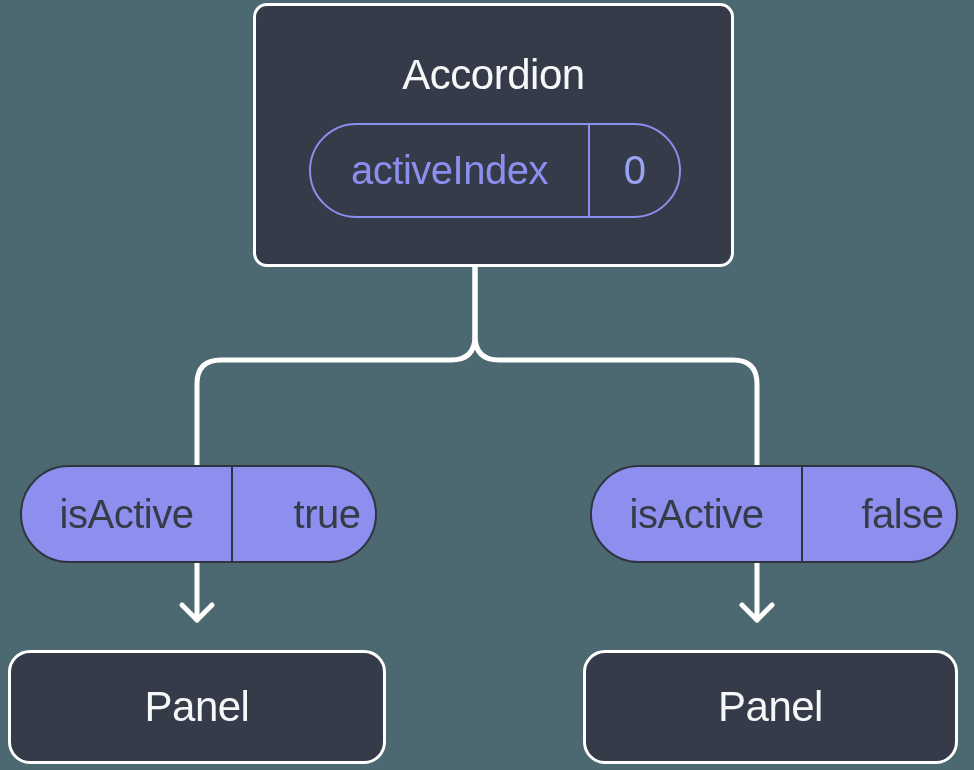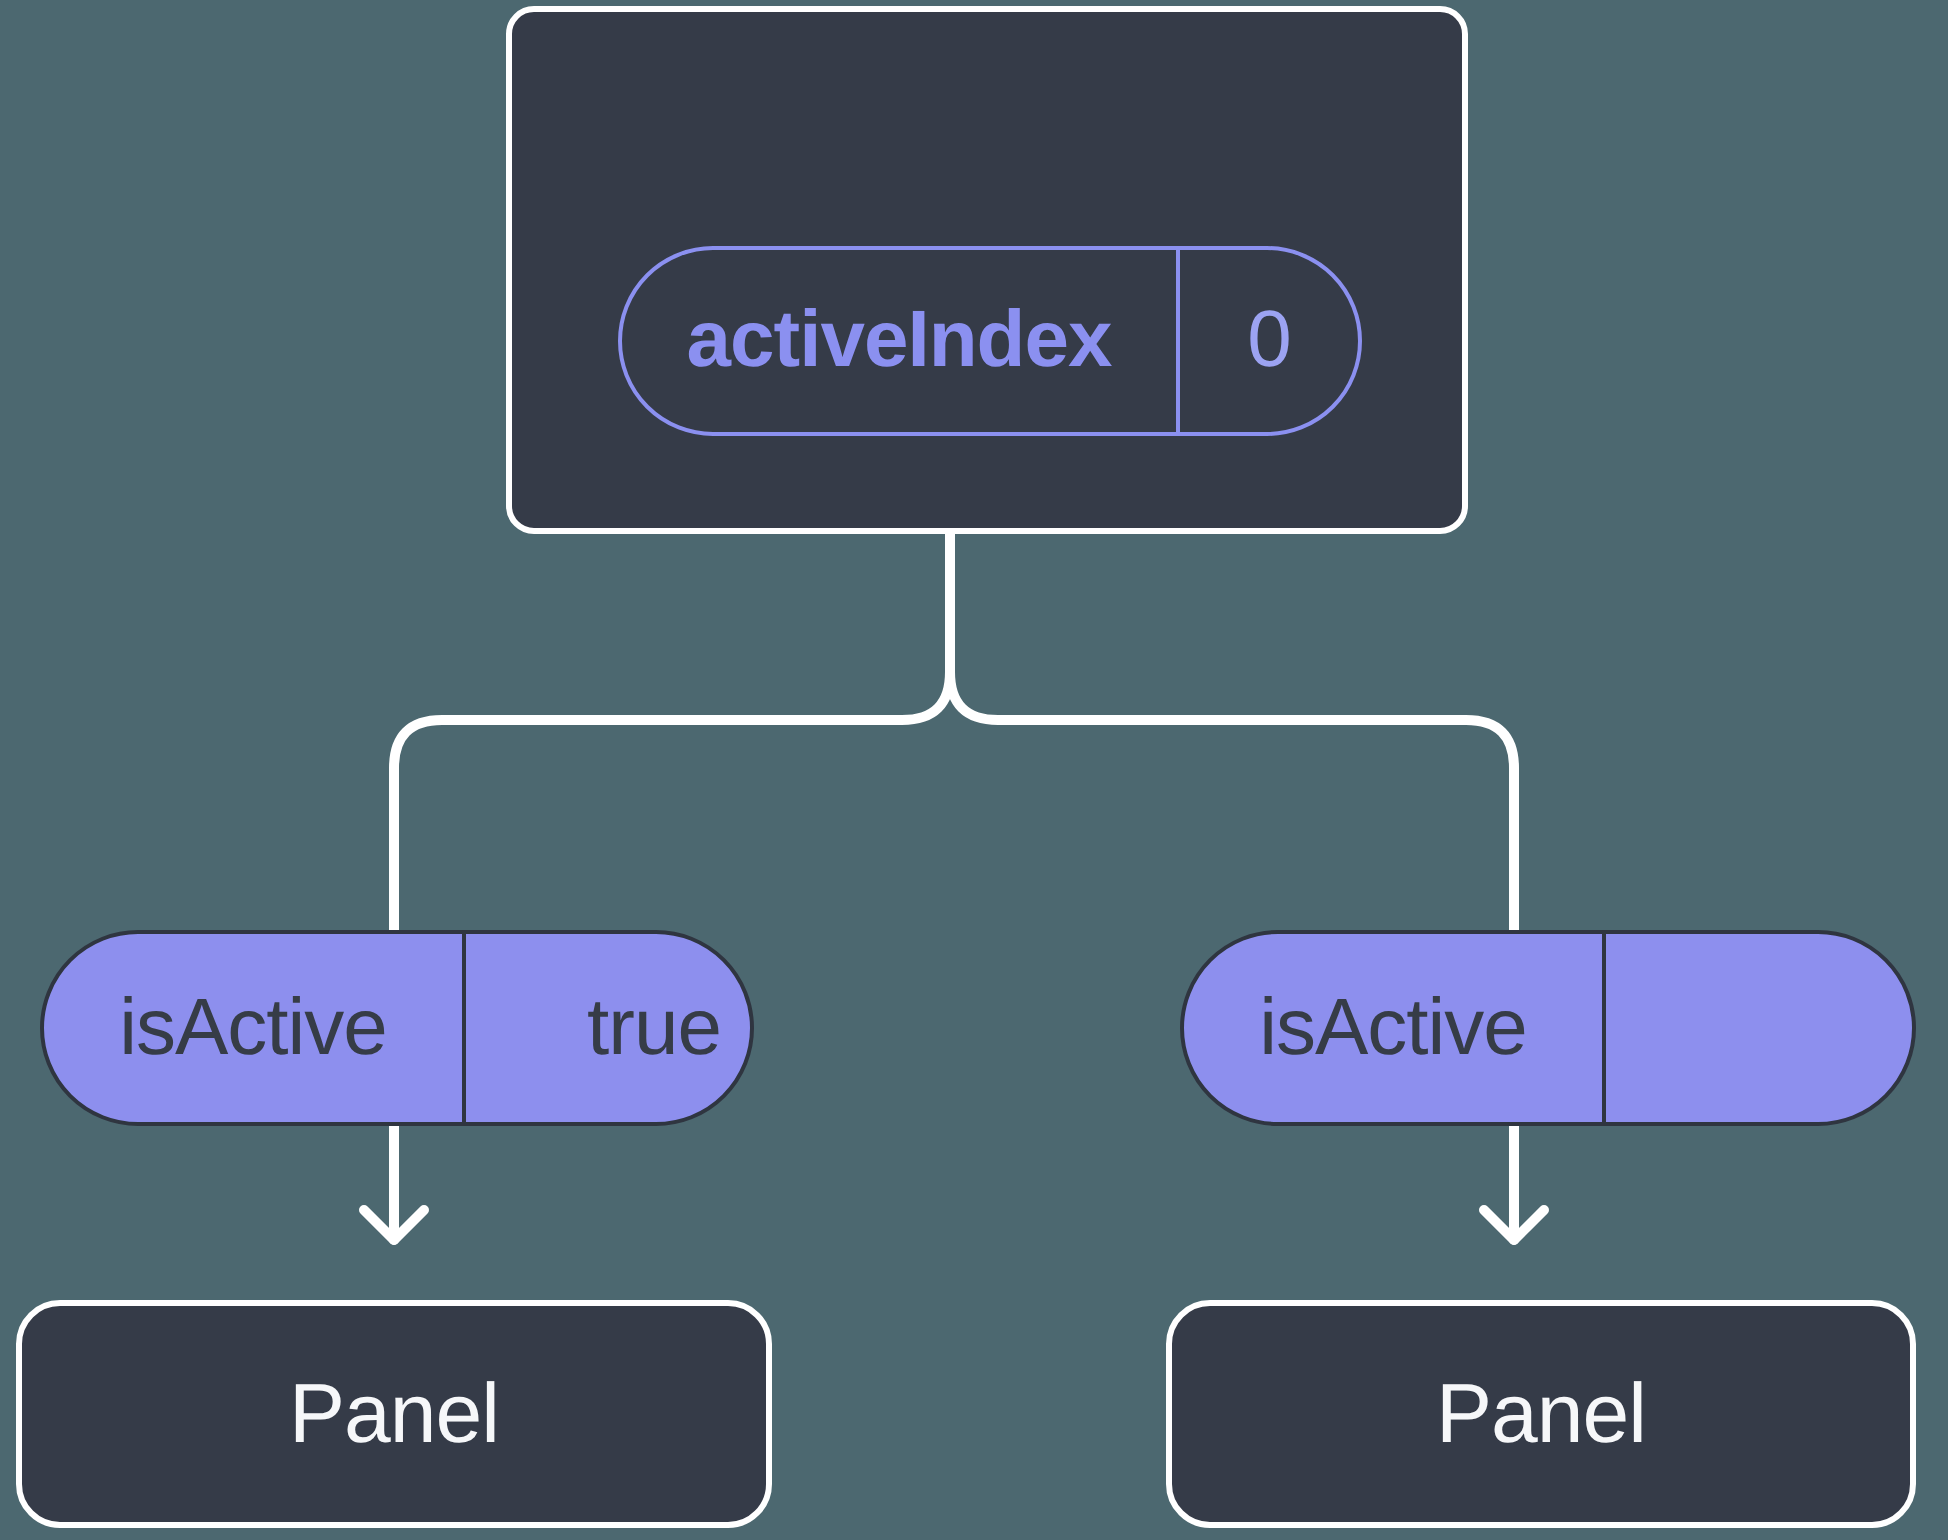--- a/index.html
+++ b/index.html
@@ -68,21 +68,20 @@
     font-size: 40px;
     letter-spacing: -0.5px;
   }
   .state-pill .pill-name {
     width: 277px;
     border-right: 2px solid var(--accent-purple, #8B90F0);
     display: flex;
     align-items: center;
     justify-content: center;
     color: var(--accent-purple, #8B90F0);
-    font-weight: bold;
   }
   .state-pill .pill-value {
     flex: 1;
     display: flex;
     align-items: center;
     justify-content: center;
     color: var(--accent-purple-light, #9CA3F2);
   }
   .prop-pill {
     position: absolute;
@@ -132,33 +131,35 @@
 <div class="canvas">
 
   <svg class="connectors" width="974" height="770" viewBox="0 0 974 770">
     <path d="M 475 266 L 475 336 Q 475 360 451 360 L 221 360 Q 197 360 197 384 L 197 620"></path>
     <path d="M 182 605 L 197 620 L 212 605"></path>
     <path d="M 475 266 L 475 336 Q 475 360 499 360 L 733 360 Q 757 360 757 384 L 757 620"></path>
     <path d="M 742 605 L 757 620 L 772 605"></path>
   </svg>
 
   <div class="node accordion-node">
+    <div class="node-title">Accordion</div>
     <div class="state-pill">
       <div class="pill-name">activeIndex</div>
       <div class="pill-value">0</div>
     </div>
   </div>
 
   <div class="prop-pill prop-pill-left">
     <div class="pill-name">isActive</div>
     <div class="pill-value">true</div>
   </div>
 
   <div class="prop-pill prop-pill-right">
     <div class="pill-name">isActive</div>
+    <div class="pill-value">false</div>
   </div>
 
   <div class="node panel-node panel-node-left">
     <div class="node-title">Panel</div>
   </div>
 
   <div class="node panel-node panel-node-right">
     <div class="node-title">Panel</div>
   </div>
 

